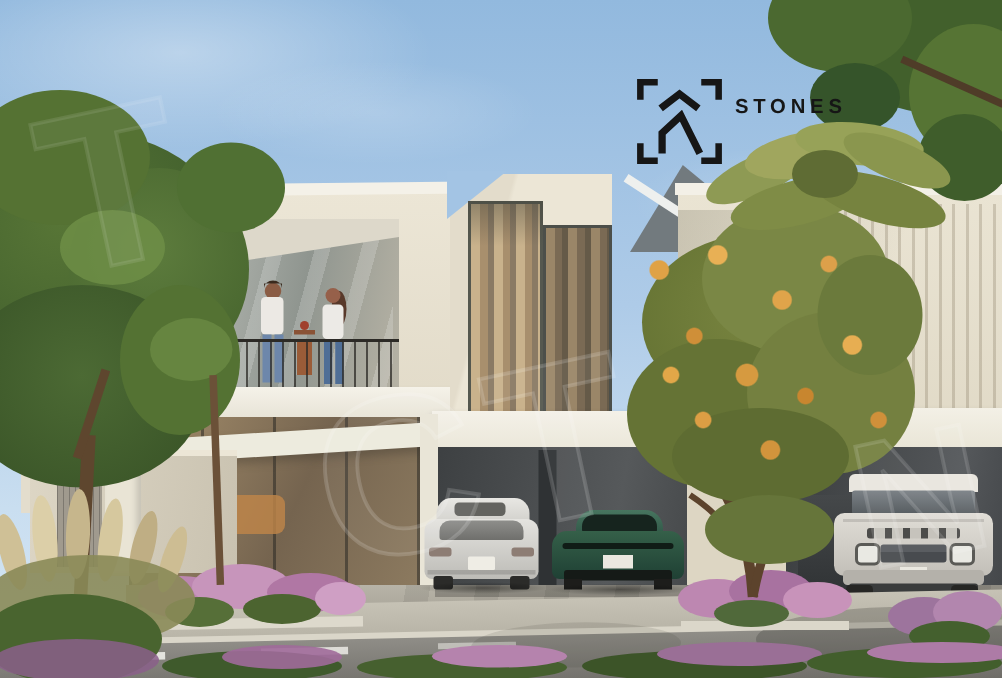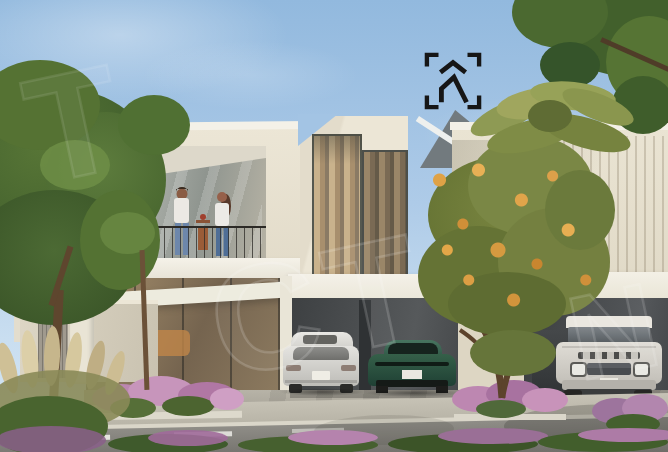--- a/index.html
+++ b/index.html
@@ -256,16 +256,17 @@
         <path d="M45 3 H57 V15"></path>
         <path d="M3 45 V57 H15"></path>
         <path d="M57 45 V57 H45"></path>
       </g>
       <g stroke="#161616" stroke-width="5" fill="none" stroke-linejoin="miter">
         <polyline points="17,21 30,11 43,21"></polyline>
         <polyline points="18,52 18,38 31,26 44,52"></polyline>
       </g>
     </svg>
     <div class="logo-text">
+      <span>STONES</span>
     </div>
   </div>
 
 </div>
 
 </body></html>

